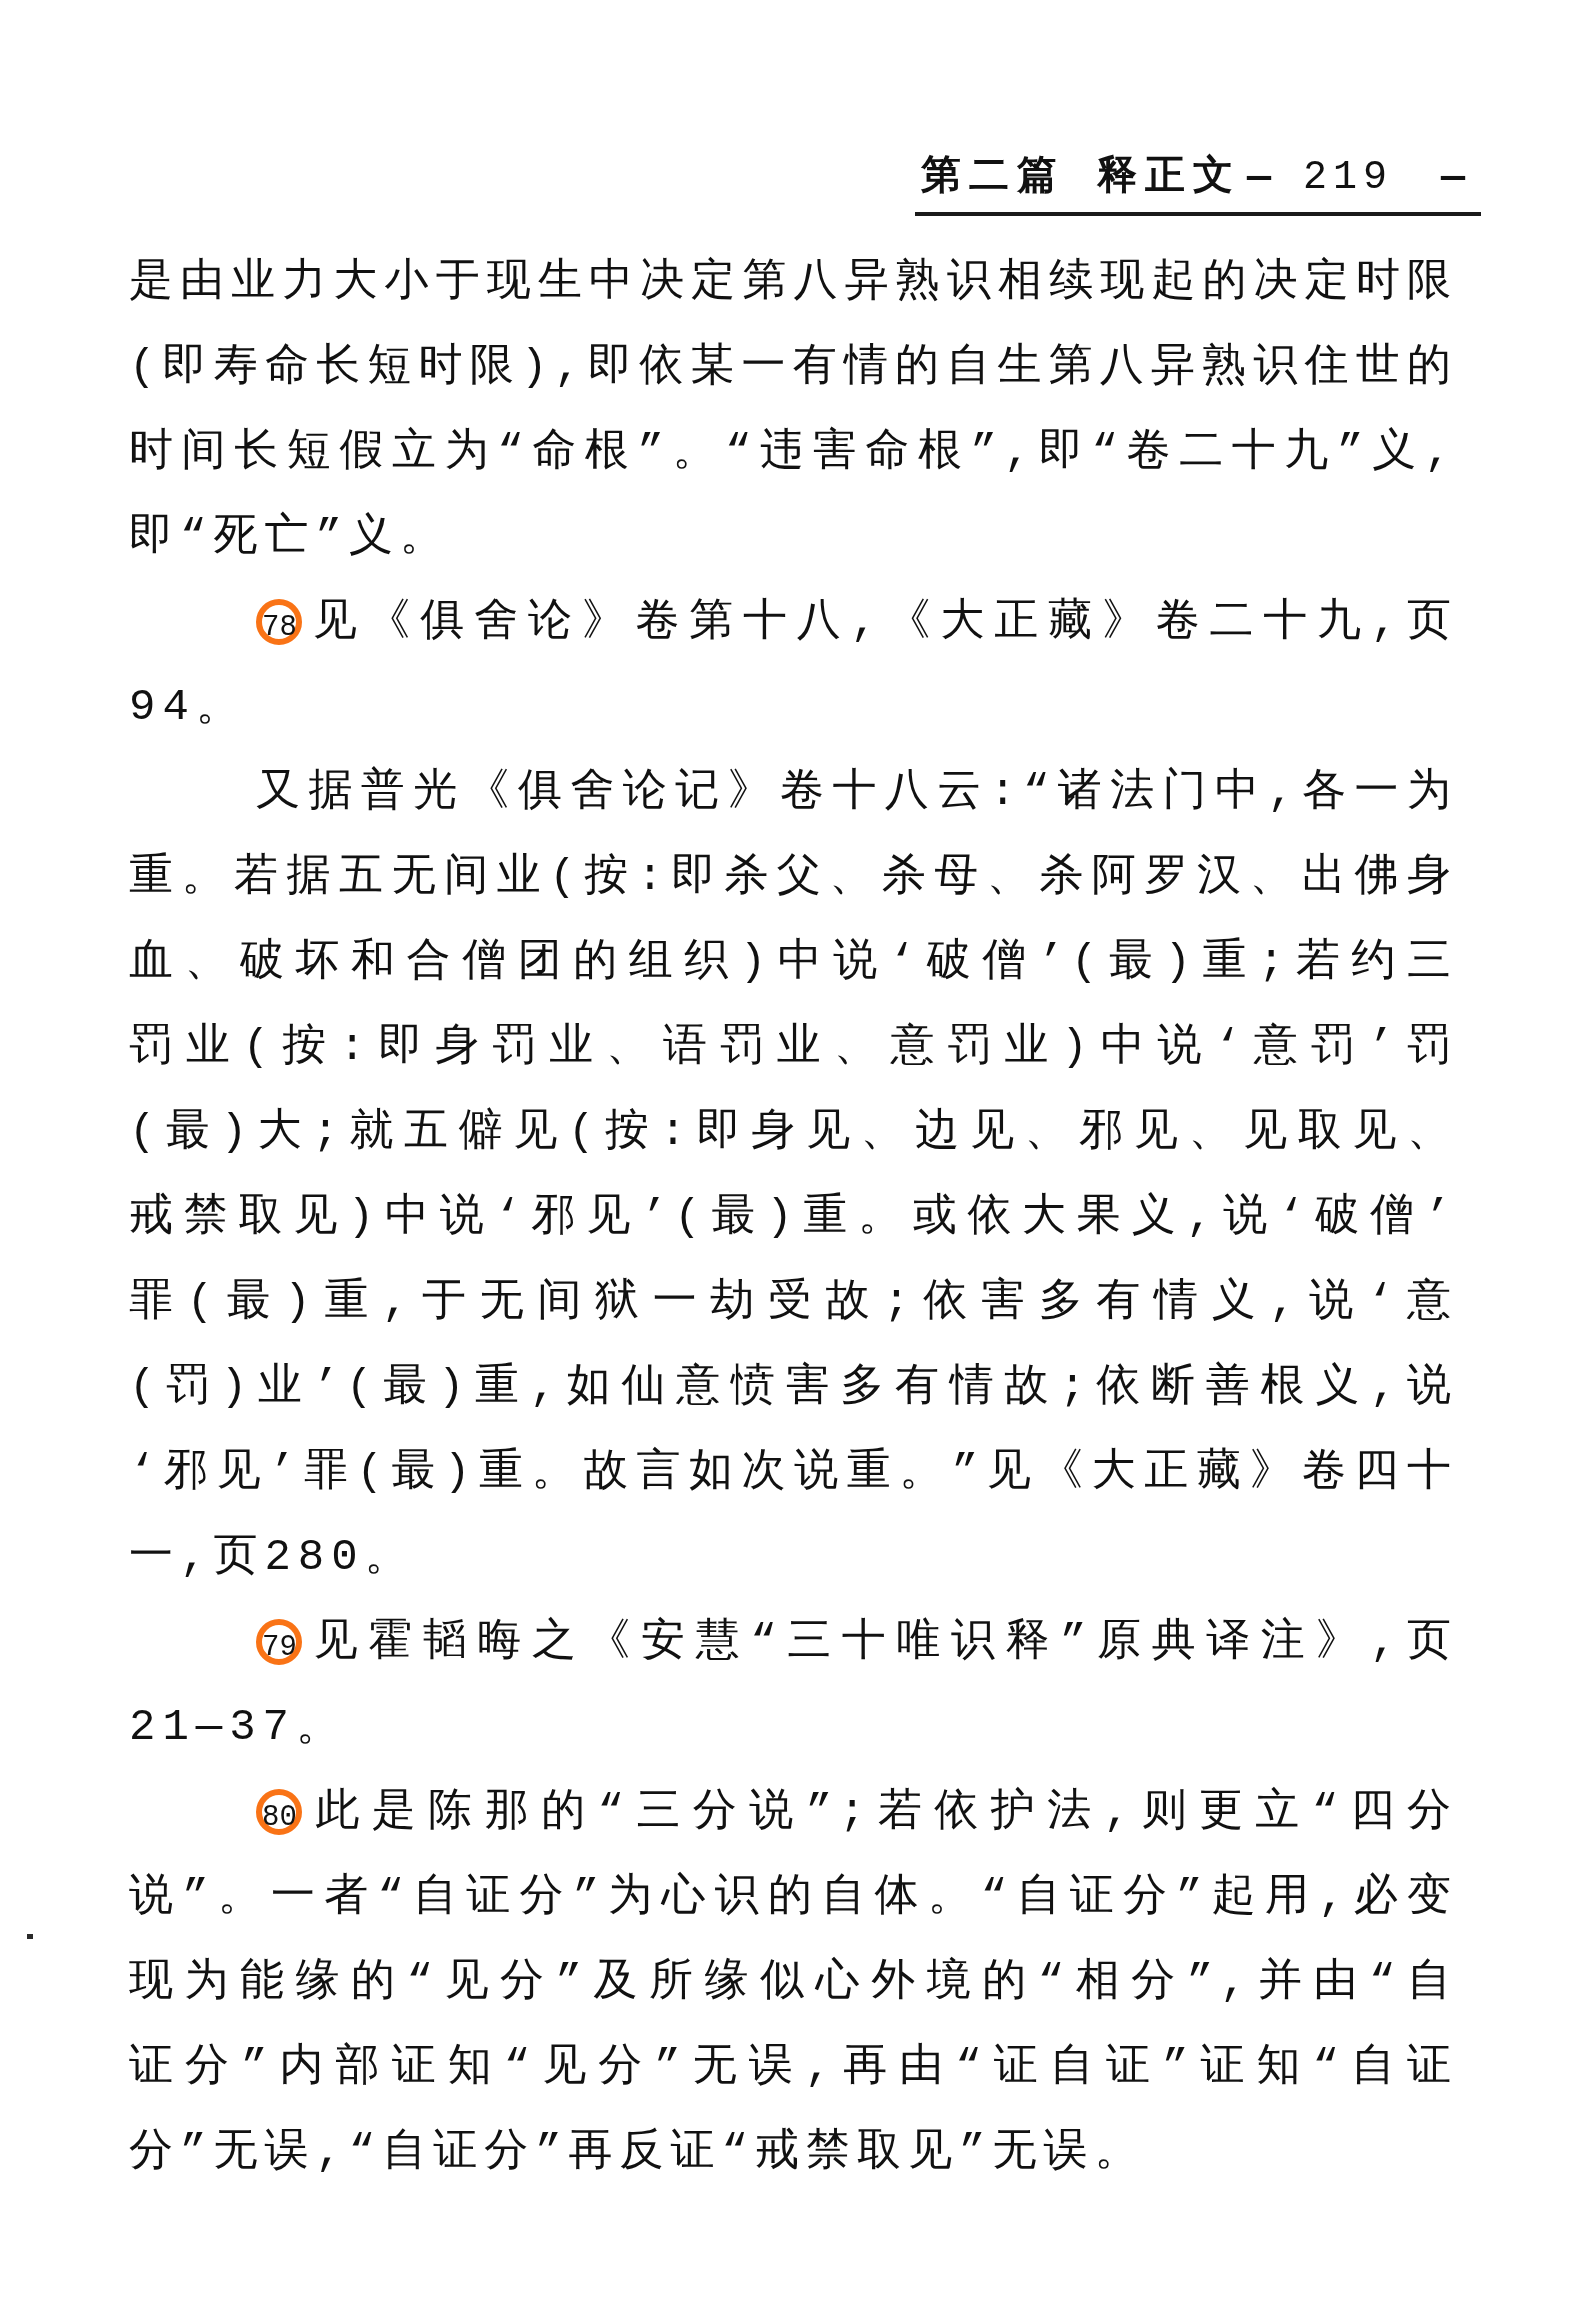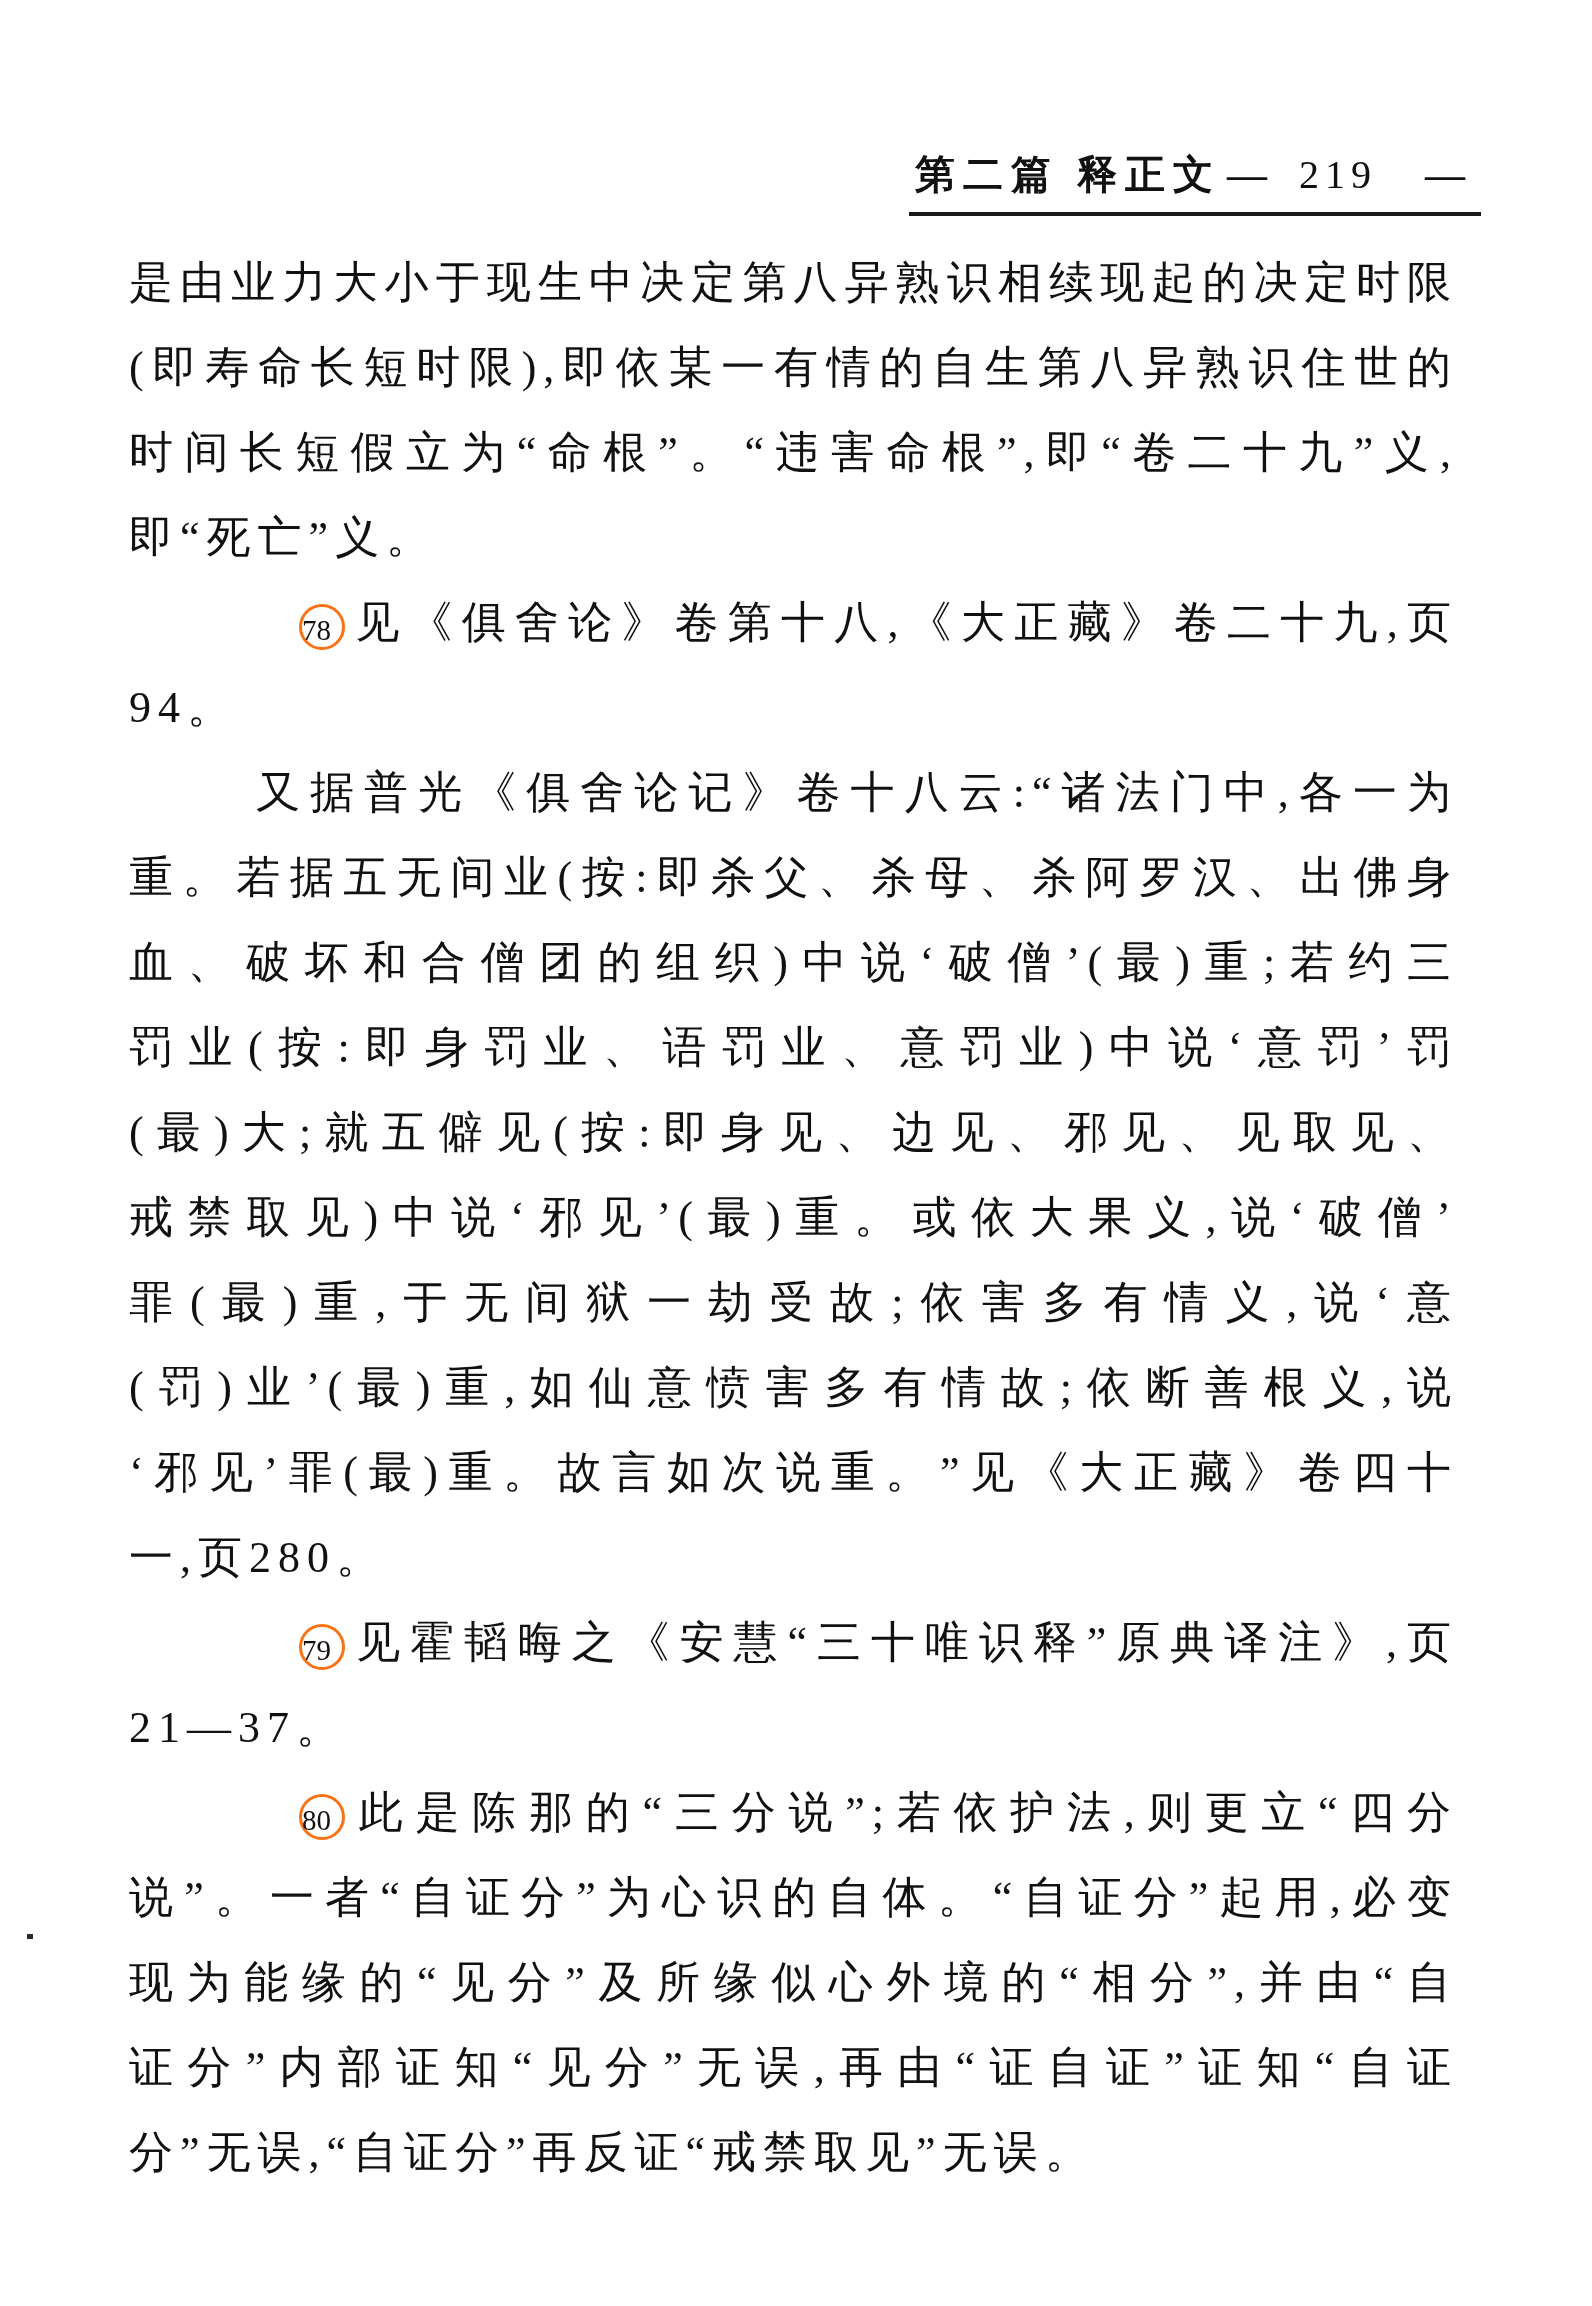--- a/index.html
+++ b/index.html
@@ -1,21 +1,21 @@
 <!DOCTYPE html>
 <html><head>
 <meta charset="utf-8">
 <style>
   html,body{margin:0;padding:0;background:#e8e8e8;}
   .page{
     position:relative;
     width:1592px;height:2306px;
     margin:0 auto;
     background:#ffffff;
-    font-family:Liberation Serif, serif;
+    font-family:Liberation Mono, monospace;
     color:#111;
     overflow:hidden;
   }
   
   .running-header{
     position:absolute;
     top:147px;
     right:111px;
     font-size:40px;
     font-weight:bold;
@@ -48,29 +48,28 @@
     text-align:justify;
     text-align-last:justify;
     white-space:normal;
     overflow:hidden;
   }
   .line.indent{padding-left:127px;}
   .note-num{
     display:inline-block;
     width:46px;height:46px;
     line-height:46px;
-    border:3px solid #f97316;
+    border:6px solid #f97316;
     border-radius:50%;
     text-align:left;
     font-size:29px;
     letter-spacing:0;
     vertical-align:middle;
     margin-right:8px;
     box-sizing:border-box;
-    margin-left:43px;
   }
   .artifact-dot{
     position:absolute;
     left:27px;top:1934px;
     width:6px;height:5px;
     background:#2a2a2a;
   }
 </style>
 </head>
 <body>

